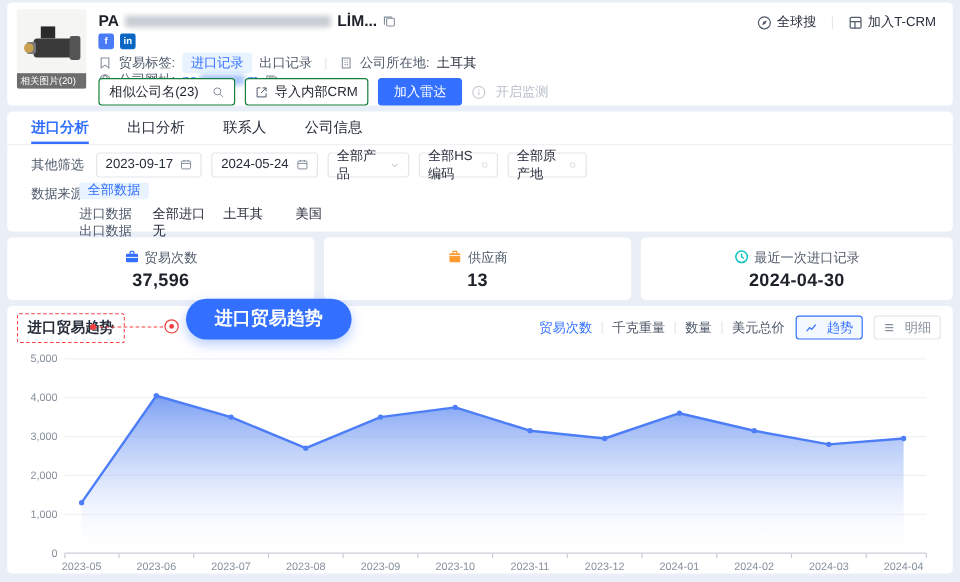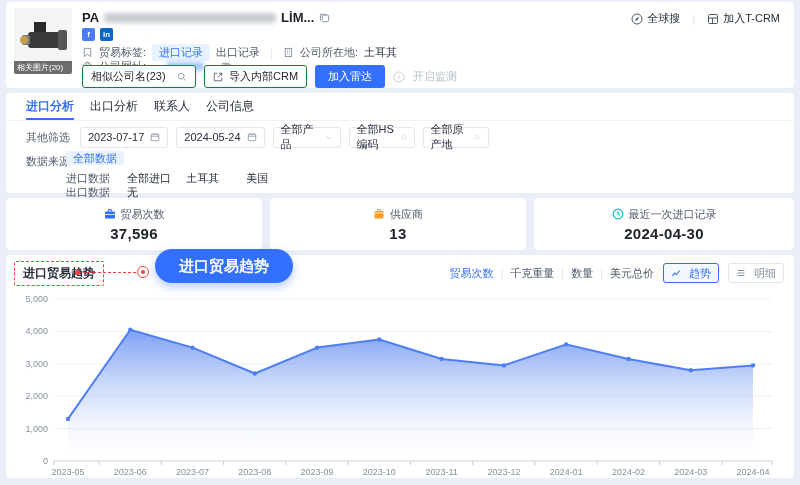--- a/index.html
+++ b/index.html
@@ -29,21 +29,21 @@
   .redact-blue { display:inline-block; width:38px; height:9px; border-radius:3px; background:#a9c6fb; filter:blur(2px); }
   .h-actions { position:absolute; left:76px; top:63px; height:23px; display:flex; align-items:center; gap:8px; font-size:11px; }
   .box-btn { height:23px; border:1px solid #15803d; border-radius:3px; background:#fff; display:flex; align-items:center; gap:6px; padding:0 8px; color:#1d2129; }
   .primary-btn { height:23px; border-radius:3px; background:#3370ff; color:#fff; display:flex; align-items:center; padding:0 13px; }
   .disabled-btn { color:#b9c0cc; }
   .topbar { position:absolute; right:14px; top:9px; display:flex; align-items:center; gap:8px; font-size:11px; color:#272e3b; }
   .topbar .item { display:flex; align-items:center; gap:4px; }
 
   
   #tabs-card { left:6px; top:93px; width:788px; height:100px; }
-  .tabs-row { position:absolute; left:20px; top:0; height:27px; display:flex; gap:16px; font-size:12px; color:#272e3b; }
+  .tabs-row { position:absolute; left:20px; top:0; height:27px; display:flex; gap:32px; font-size:12px; color:#272e3b; }
   .tab { line-height:26px; position:relative; cursor:default; }
   .tab.active { color:#3370ff; font-weight:bold; }
   .tab.active::after { content:""; position:absolute; left:0; right:0; bottom:0; height:2px; background:#3370ff; }
   .tabs-divider { position:absolute; left:0; right:0; top:27px; border-top:1px solid #f0f1f3; }
   .filter-row { position:absolute; left:20px; top:33px; height:22px; display:flex; align-items:center; gap:8px; font-size:11px; }
   .filter-label { color:#4e5969; margin-right:2px; }
   .inp { height:21px; border:1px solid #e5e6eb; border-radius:3px; background:#fff; display:flex; align-items:center; gap:6px; padding:0 7px; color:#272e3b; }
   .quick { height:21px; background:#e8f3ff; color:#3370ff; border-radius:3px; display:flex; align-items:center; gap:5px; padding:0 8px; }
   .quick .qicon { width:11px; height:11px; background:#3370ff; border-radius:2px; display:flex; align-items:center; justify-content:center; }
   .ds-label { position:absolute; left:20px; top:61px; font-size:11px; color:#4e5969; }
@@ -191,21 +191,21 @@
     <span class="tab active">进口分析</span>
     <span class="tab">出口分析</span>
     <span class="tab">联系人</span>
     <span class="tab">公司信息</span>
   </div>
   <div class="tabs-divider"></div>
 
   <div class="filter-row">
     <span class="filter-label">其他筛选</span>
     <div class="inp">
-      <span>2023-07-17</span>
+      <span>2023-09-17</span>
       <svg width="10" height="10" viewBox="0 0 12 12">
           <rect x="1.5" y="2.5" width="9" height="8" rx="1" fill="none" stroke="#86909c"></rect>
           <path d="M1.5 5h9M4 1.5v2M8 1.5v2" stroke="#86909c"></path>
         </svg>
     </div>
     <div class="inp">
       <span>2024-05-24</span>
       <svg width="10" height="10" viewBox="0 0 12 12">
           <rect x="1.5" y="2.5" width="9" height="8" rx="1" fill="none" stroke="#86909c"></rect>
           <path d="M1.5 5h9M4 1.5v2M8 1.5v2" stroke="#86909c"></path>

